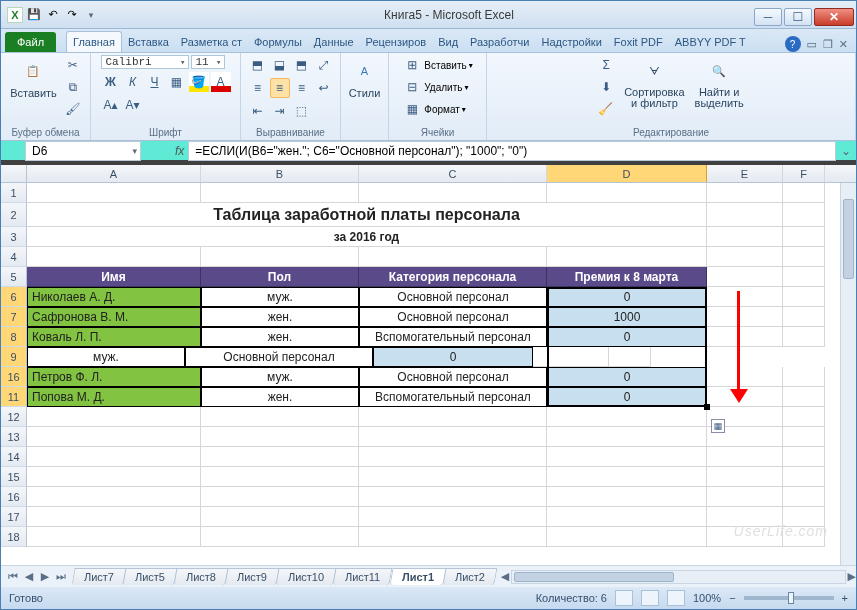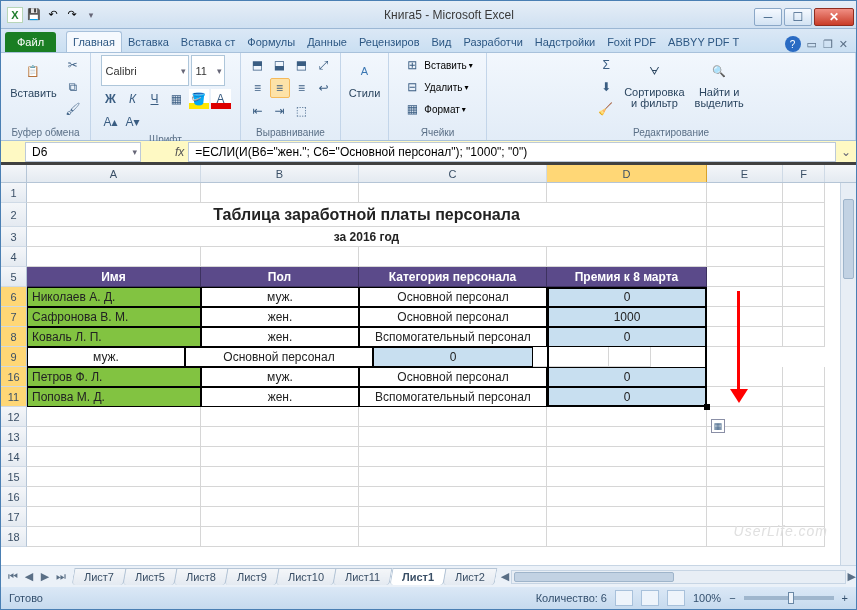--- a/index.html
+++ b/index.html
@@ -24,24 +24,24 @@
   .ribbon { height: 88px; background: linear-gradient(#f2f7fd, #e2ecf7); border-bottom: 1px solid #a8c1db; display: flex; font-size: 11px; }
   .rgroup { border-right: 1px solid #c3d5e9; display: flex; flex-direction: column; align-items: center; justify-content: space-between; padding: 2px 6px 2px 6px; }
   .rgroup-label { font-size: 10px; color: #5a6f86; text-align: center; padding-top: 2px; }
   .rgroup-body { flex: 1; display: flex; align-items: flex-start; gap: 4px; }
   .big-btn { display: flex; flex-direction: column; align-items: center; gap: 2px; padding: 2px; color: #2c4660; }
   .big-btn .ic-lg { width: 28px; height: 28px; display:flex; align-items:center; justify-content:center; }
   .mini { width: 20px; height: 20px; display: flex; align-items:center; justify-content:center; color:#3a5d82; font-size:12px; }
   .mini.sel { border:1px solid #f5b95a; background:#fde2a8; border-radius:2px; }
   .col-stack { display: flex; flex-direction: column; gap: 2px; }
   .row-stack { display: flex; gap: 2px; align-items: center; }
-  .combo { background: #fff; border: 1px solid #aec6da; height: 31px; font-size: 11px; padding: 0 14px 0 4px; display: flex; align-items: center; position: relative; color:#333; }
+  .combo { background: #fff; border: 1px solid #aec6da; height: 14px; font-size: 11px; padding: 0 14px 0 4px; display: flex; align-items: center; position: relative; color:#333;font-family:Liberation Mono, monospace; }
   .combo::after { content: "▾"; position: absolute; right: 2px; font-size: 9px; color: #667; }
   
-  .fbar { height: 24px; background: #fef9c3; border-bottom: 3px solid #404040; display: flex; align-items: center; font-size: 12px; }
+  .fbar { height: 24px; background: #5eead4; border-bottom: 5px solid #404040; display: flex; align-items: center; font-size: 12px; }
   .namebox { width: 116px; height: 20px; margin: 0 0 0 24px; background: #fff; border: 1px solid #bcc9d9; display: flex; align-items: center; padding: 0 18px 0 6px; position: relative; }
   .namebox::after { content: "▾"; position: absolute; right: 3px; font-size: 9px; color: #667; }
   .fx { margin: 0 4px 0 34px; font-style: italic; color: #555; font-size:12px; }
   .formula { flex: 1; height: 20px; background: #fff; border: 1px solid #bcc9d9; padding: 0 6px; display: flex; align-items: center; color: #000; font-size: 12px; }
   .fbar-expand { width:20px; display:flex; align-items:center; justify-content:center; color:#667; }
   
   .gridwrap { flex: 1; display: flex; flex-direction: column; position: relative; background: #fff; }
   .col-headers { height: 18px; display: flex; background: linear-gradient(#f4f6f9,#e4eaf1); border-bottom:1px solid #b5c5d6; }
   .corner { width: 26px; background: linear-gradient(#f4f6f9,#e4eaf1); border-right:1px solid #b5c5d6; }
   .colh { border-right: 1px solid #cfdae6; text-align: center; font-size: 11px; color: #3a4f66; display:flex; align-items:center; justify-content:center; }
@@ -109,21 +109,21 @@
       <div class="winbtn">─</div>
       <div class="winbtn">☐</div>
       <div class="winbtn close">✕</div>
     </div>
   </div>
 
   <div class="ribbon-tabs">
     <div class="file-tab">Файл</div>
     <div class="rtab active">Главная</div>
     <div class="rtab">Вставка</div>
-    <div class="rtab">Вставка ст</div>
+    <div class="rtab">Разметка ст</div>
     <div class="rtab">Формулы</div>
     <div class="rtab">Данные</div>
     <div class="rtab">Рецензиров</div>
     <div class="rtab">Вид</div>
     <div class="rtab">Разработчи</div>
     <div class="rtab">Надстройки</div>
     <div class="rtab">Foxit PDF</div>
     <div class="rtab">ABBYY PDF T</div>
     <div class="rtab-right">
       <span class="help-ic">?</span>

